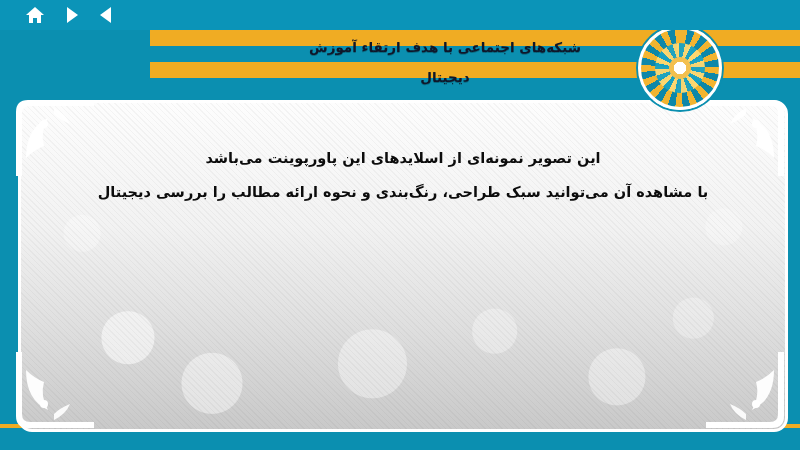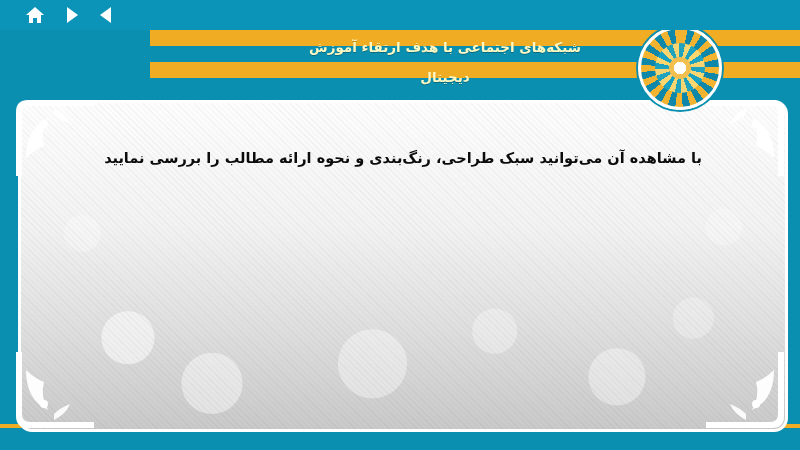--- a/index.html
+++ b/index.html
@@ -79,22 +79,22 @@
     color: #ffffff;
     font-size: 13.5px;
     font-weight: bold;
     line-height: 30px;
     letter-spacing: 0px;
     z-index: 30;
     direction: rtl;
     text-shadow: 0 1px 0 rgba(0,0,0,0.25);
   }
   .header-text .line { display: block; height: 30px; }
-  .header-text .line2 { color: #fef9c3; }
-  .header-text .line3 { color: #fef9c3; }
+  .header-text .line2 { color: #0f172a; }
+  .header-text .line3 { color: #0f172a; }
 
   
   .medallion {
     position: absolute;
     top: 26px;
     right: 78px;
     width: 78px;
     height: 78px;
     border-radius: 50%;
     background:
@@ -236,21 +236,22 @@
   <div class="header-text">
     <span class="line line1">ایجاد سامانه امتیازدهی تخصصی در</span>
     <span class="line line2">شبکه‌های اجتماعی با هدف ارتقاء آموزش</span>
     <span class="line line3">دیجیتال</span>
   </div>
 
   <div class="medallion"></div>
 
   <div class="panel">
     <div class="body-text">
-      <p>با مشاهده آن می‌توانید سبک طراحی، رنگ‌بندی و نحوه ارائه مطالب را بررسی نمایید</p>
+      <p>این تصویر نمونه‌ای از اسلایدهای این پاورپوینت می‌باشد</p>
+      <p>با مشاهده آن می‌توانید سبک طراحی، رنگ‌بندی و نحوه ارائه مطالب را بررسی دیجیتال</p>
     </div>
   </div>
 
   <div class="corner c-tl">
     <svg width="86" height="80" viewBox="0 0 86 80">
       <path d="M2,78 L2,14 Q2,2 14,2 L80,2 L80,8 L16,8 Q8,8 8,16 L8,78 Z" fill="#ffffff"></path>
       <path d="M12,60 Q12,30 34,20 Q26,34 30,48 Q20,52 12,60 Z" fill="#ffffff" opacity="0.95"></path>
       <circle cx="30" cy="26" r="4" fill="#ffffff"></circle>
       <path d="M40,10 Q52,16 56,26 Q46,22 40,16 Z" fill="#ffffff" opacity="0.9"></path>
     </svg>

